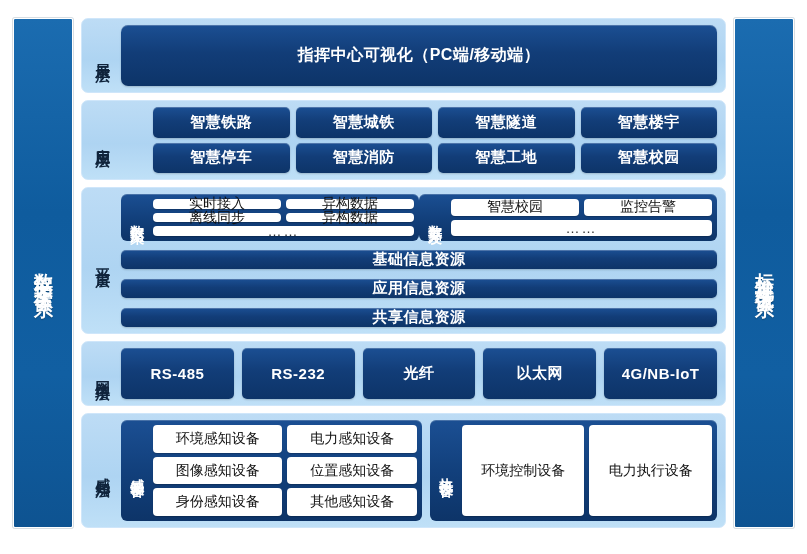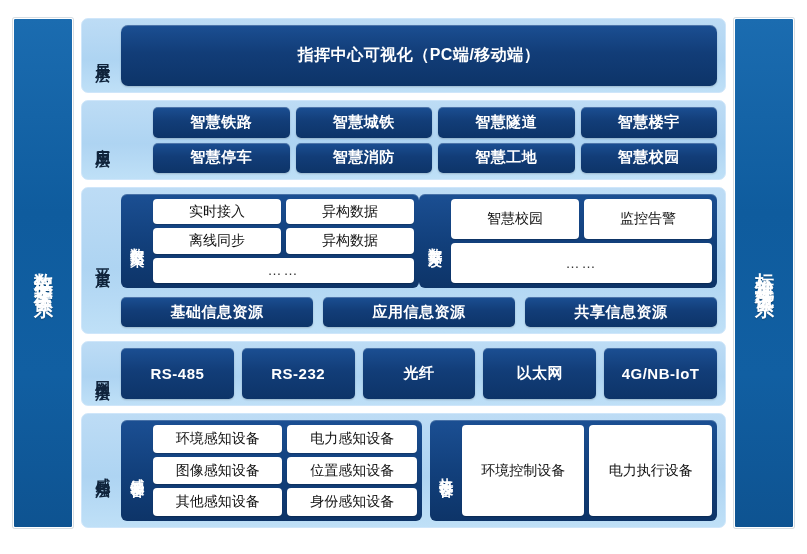--- a/index.html
+++ b/index.html
@@ -203,21 +203,21 @@
     text-align: center;
     white-space: nowrap;
     box-shadow: 0 1px 1px rgba(0,0,0,.2);
   }
   .wchip.wide { flex: 1 1 100%; }
   .dots { letter-spacing: 2px; color: #333; }
 
   .resource-row {
     flex: 0 0 30px;
     display: flex;
-    flex-direction: row;
+    flex-direction: column;
     gap: 10px;
     margin-top: 4px;
   }
   .resource-row .chip { flex: 1 1 0; font-size: 15px; }
 
   
   .sense-wrap {
     flex: 1 1 auto;
     display: flex;
     flex-direction: row;
@@ -333,22 +333,22 @@
             <div class="group-grid">
               <div class="group-row">
                 <div class="wchip">环境感知设备</div>
                 <div class="wchip">电力感知设备</div>
               </div>
               <div class="group-row">
                 <div class="wchip">图像感知设备</div>
                 <div class="wchip">位置感知设备</div>
               </div>
               <div class="group-row">
+                <div class="wchip">身份感知设备</div>
                 <div class="wchip">其他感知设备</div>
-                <div class="wchip">身份感知设备</div>
               </div>
             </div>
           </div>
 
           <div class="group">
             <div class="group-title">执行设备</div>
             <div class="group-grid">
               <div class="group-row">
                 <div class="wchip">环境控制设备</div>
                 <div class="wchip">电力执行设备</div>

